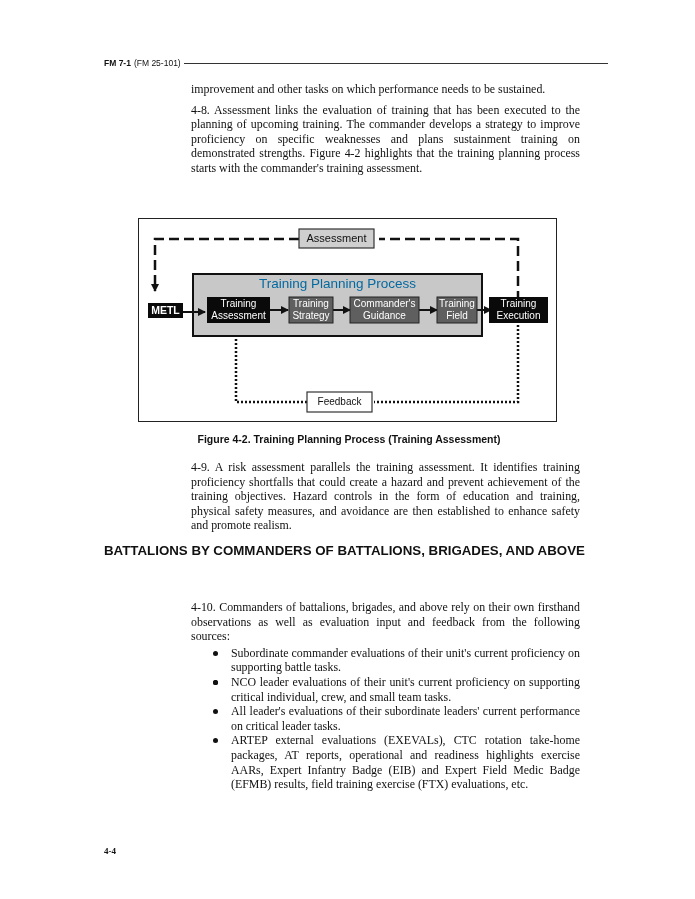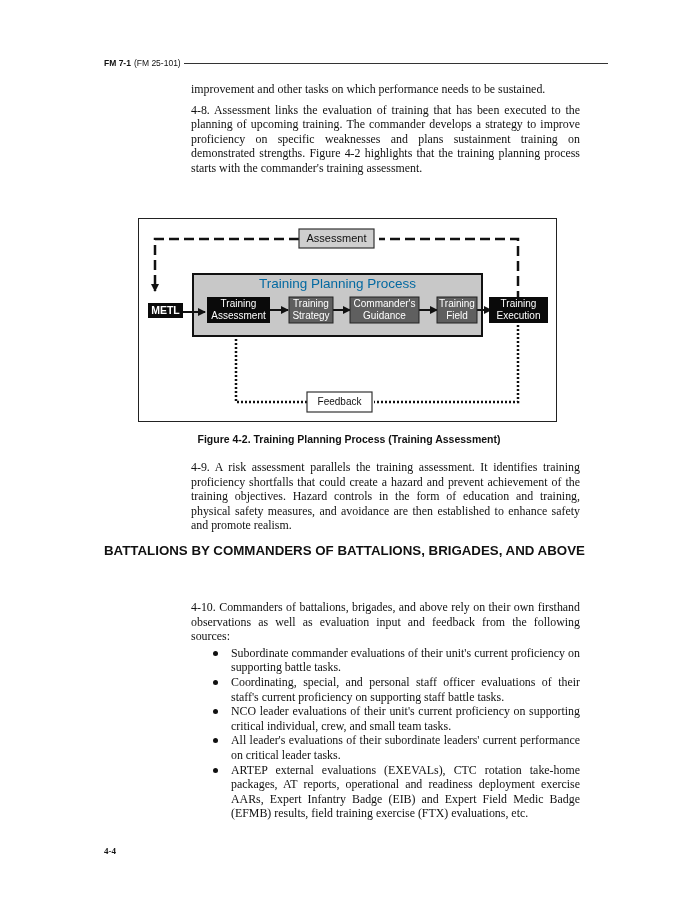--- a/index.html
+++ b/index.html
@@ -112,20 +112,20 @@
 <div class="body-text" style="top:460px;">
   <p>4-9. A risk assessment parallels the training assessment. It identifies training proficiency shortfalls that could create a hazard and prevent achievement of the training objectives. Hazard controls in the form of education and training, physical safety measures, and avoidance are then established to enhance safety and promote realism.</p>
 </div>
 
 <div class="section-heading">BATTALIONS BY COMMANDERS OF BATTALIONS, BRIGADES, AND ABOVE</div>
 
 <div class="body-text" style="top:580px;margin-top:20px;">
   <p style="margin-bottom:2px;">4-10. Commanders of battalions, brigades, and above rely on their own firsthand observations as well as evaluation input and feedback from the following sources:</p>
   <ul class="bullets">
     <li><span class="dot"></span><span>Subordinate commander evaluations of their unit's current proficiency on supporting battle tasks.</span></li>
-    <li><span class="dot"></span><span>Coordinating, special, and personal staff officer evaluations of their staff's current proficiency on supporting staff battle tasks.</span></li>
+    <li><span class="dot"></span></li>
     <li><span class="dot"></span><span>NCO leader evaluations of their unit's current proficiency on supporting critical individual, crew, and small team tasks.</span></li>
     <li><span class="dot"></span><span>All leader's evaluations of their subordinate leaders' current performance on critical leader tasks.</span></li>
-    <li><span class="dot"></span><span>ARTEP external evaluations (EXEVALs), CTC rotation take-home packages, AT reports, operational and readiness deployment exercise AARs, Expert Infantry Badge (EIB) and Expert Field Medic Badge (EFMB) results, field training exercise (FTX) evaluations, etc.</span></li>
+    <li><span class="dot"></span><span>ARTEP external evaluations (EXEVALs), CTC rotation take-home packages, AT reports, operational and readiness highlights exercise AARs, Expert Infantry Badge (EIB) and Expert Field Medic Badge (EFMB) results, field training exercise (FTX) evaluations, etc.</span></li>
   </ul>
 </div>
 
 <div class="page-num">4-4</div>
 
 </body></html>

